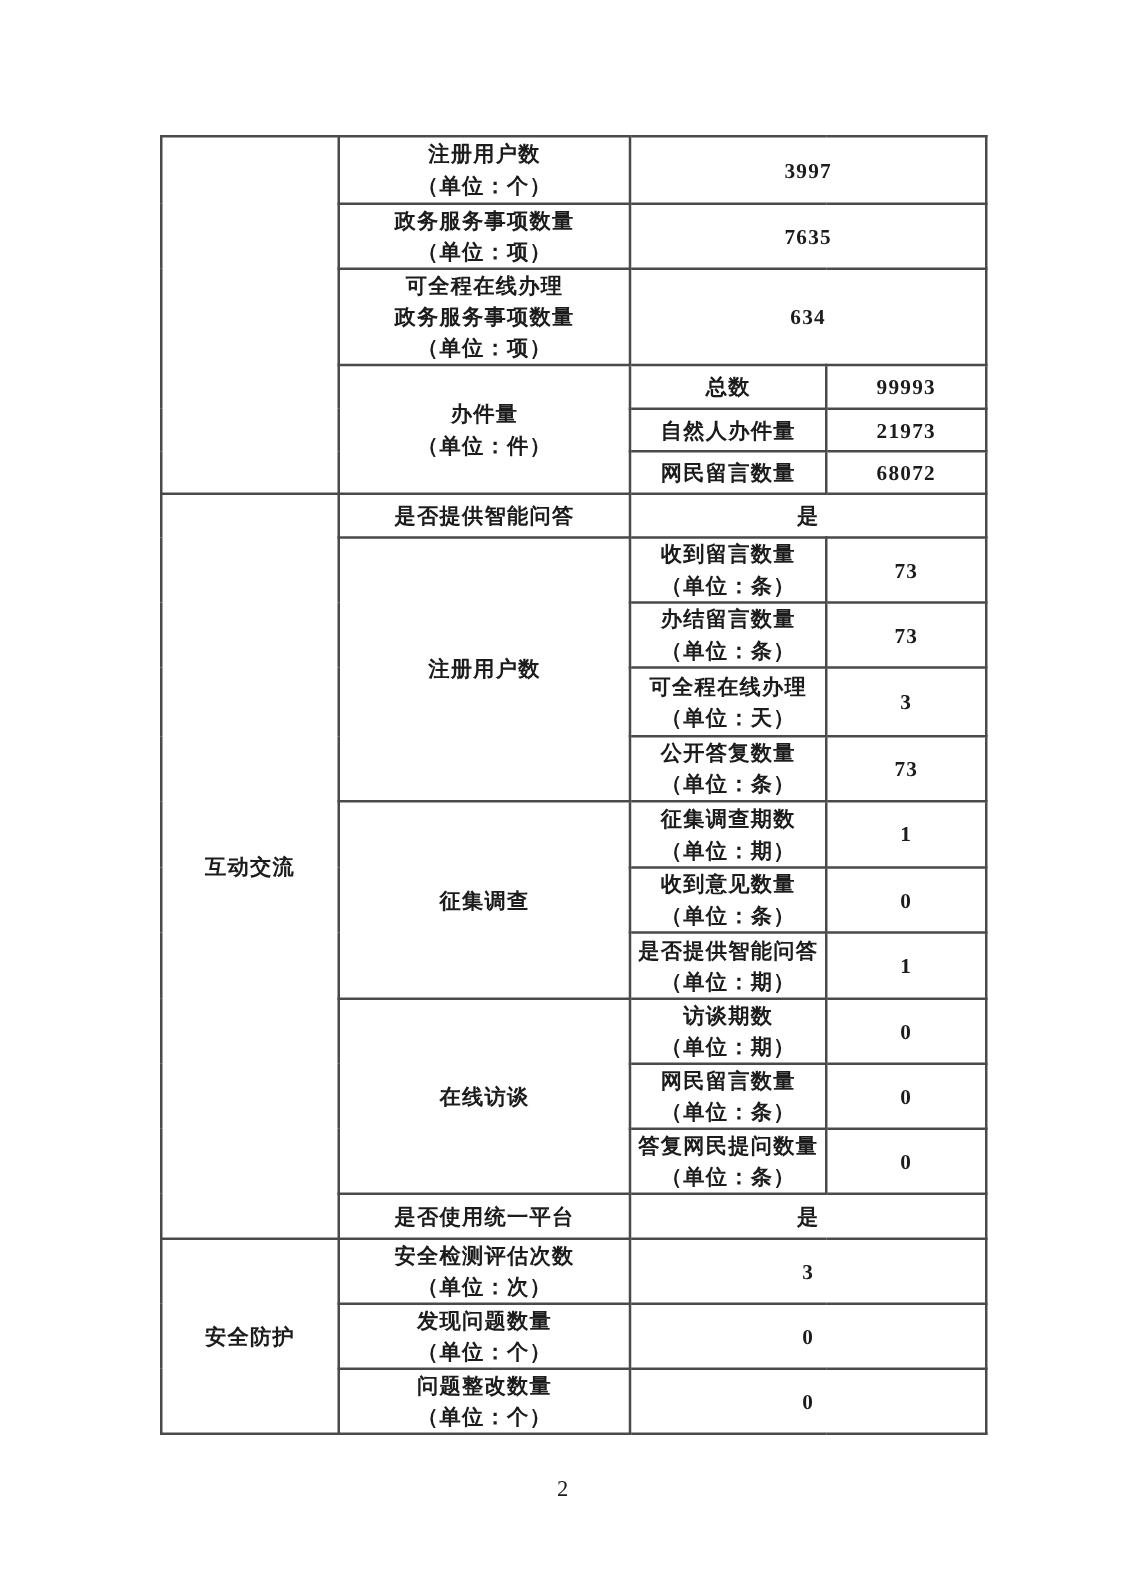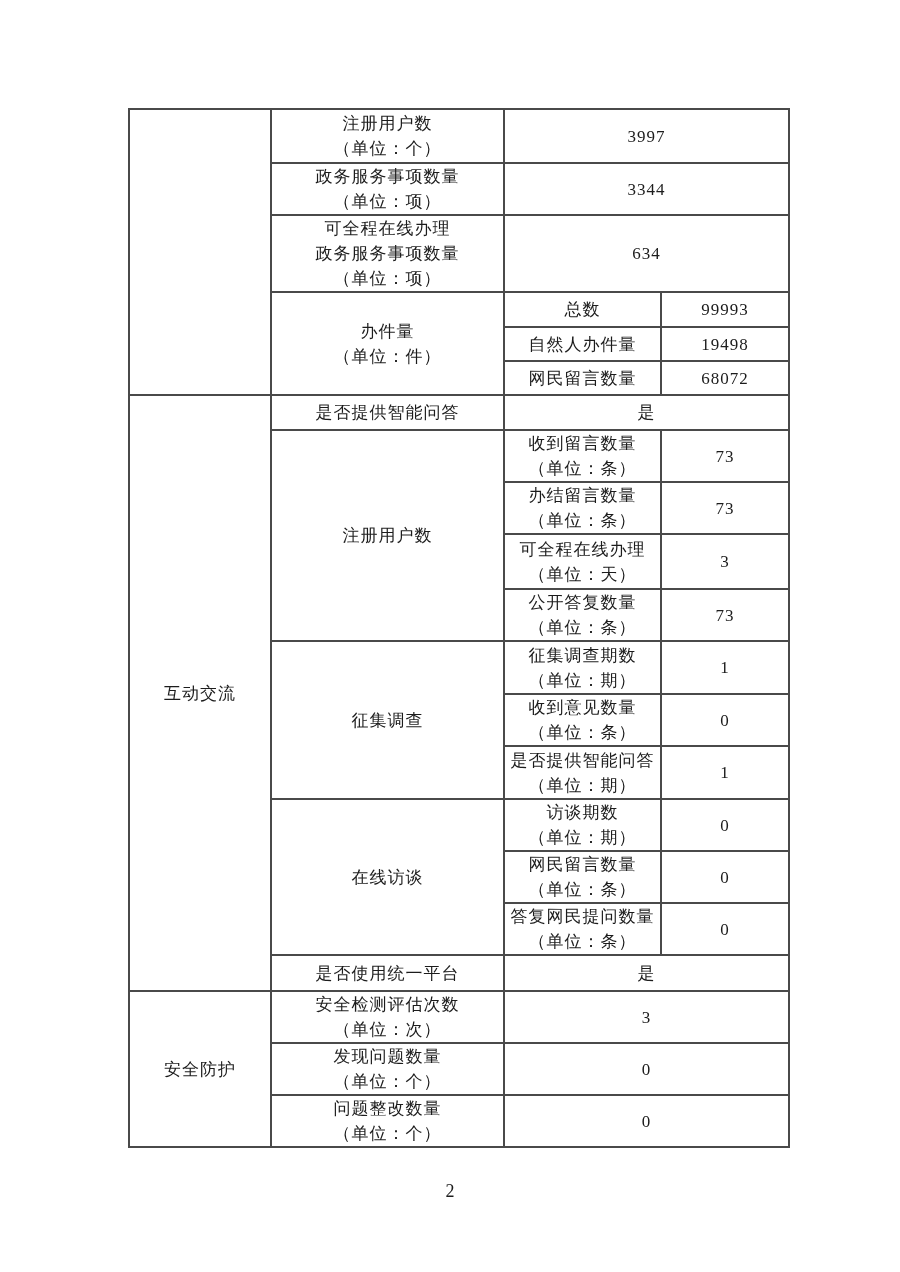--- a/index.html
+++ b/index.html
@@ -15,20 +15,21 @@
     font-family:"Liberation Serif","DejaVu Serif",serif;
     color:var(--text);
   }
   .report-table{
     position:absolute;
     left:128px;
     top:108px;
     width:660px;
     border-collapse:collapse;
     table-layout:fixed;
+    font-weight:bold;
   }
   .report-table td{
     border:2px solid var(--border);
     text-align:center;
     vertical-align:middle;
     font-size:17px;
     line-height:25px;
     letter-spacing:1px;
     overflow:hidden;
   }
@@ -68,41 +69,41 @@
         <div>注册用户数</div>
         <div>（单位：个）</div>
       </td>
       <td colspan="2" class="num">3997</td>
     </tr>
     <tr style="height:51px">
       <td>
         <div>政务服务事项数量</div>
         <div>（单位：项）</div>
       </td>
-      <td colspan="2" class="num">3344</td>
+      <td colspan="2" class="num">7635</td>
     </tr>
     <tr style="height:58px">
       <td>
         <div>可全程在线办理</div>
         <div>政务服务事项数量</div>
         <div>（单位：项）</div>
       </td>
       <td colspan="2" class="num">634</td>
     </tr>
     <tr style="height:35px">
       <td rowspan="3">
         <div>办件量</div>
         <div>（单位：件）</div>
       </td>
       <td>总数</td>
       <td class="num">99993</td>
     </tr>
     <tr style="height:34px">
       <td>自然人办件量</td>
-      <td class="num">19498</td>
+      <td class="num">21973</td>
     </tr>
     <tr style="height:34px">
       <td>网民留言数量</td>
       <td class="num">68072</td>
     </tr>
 
     <tr style="height:35px">
       <td rowspan="12" class="section-label">互动交流</td>
       <td>是否提供智能问答</td>
       <td colspan="2">是</td>

